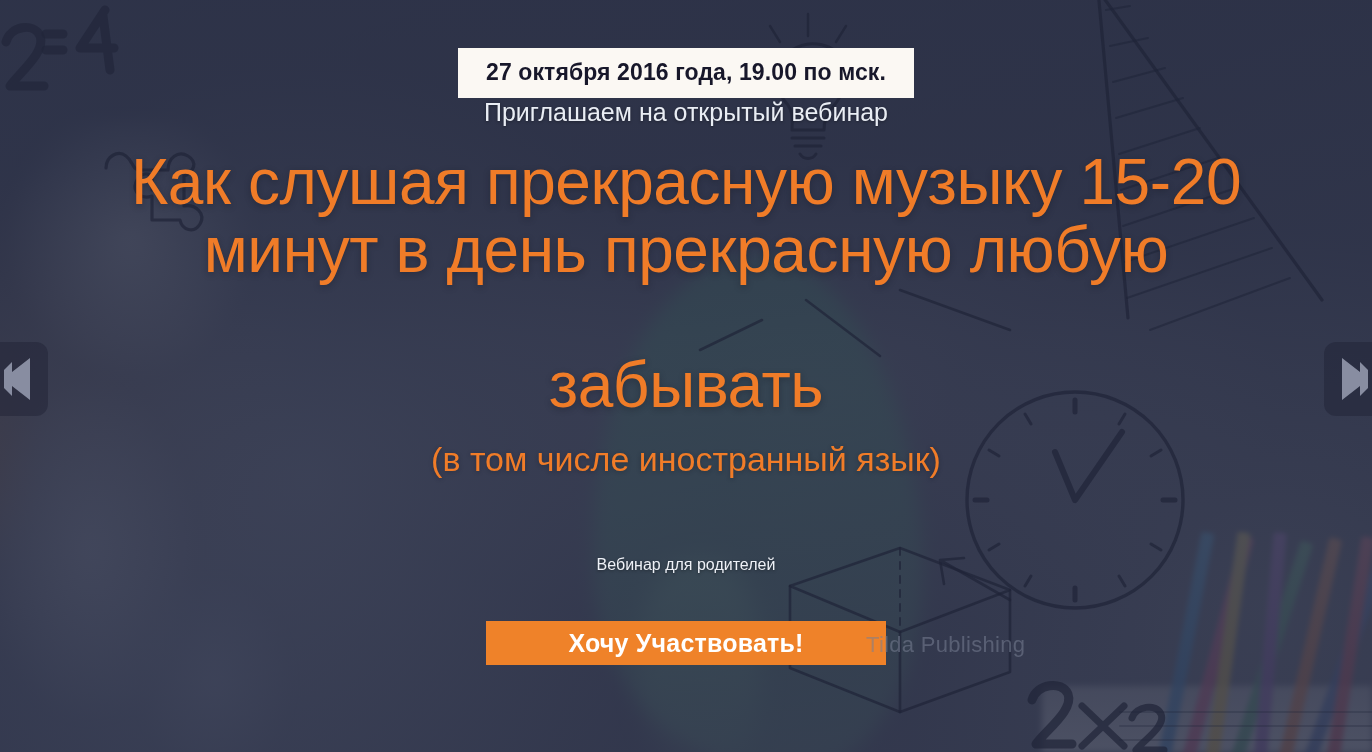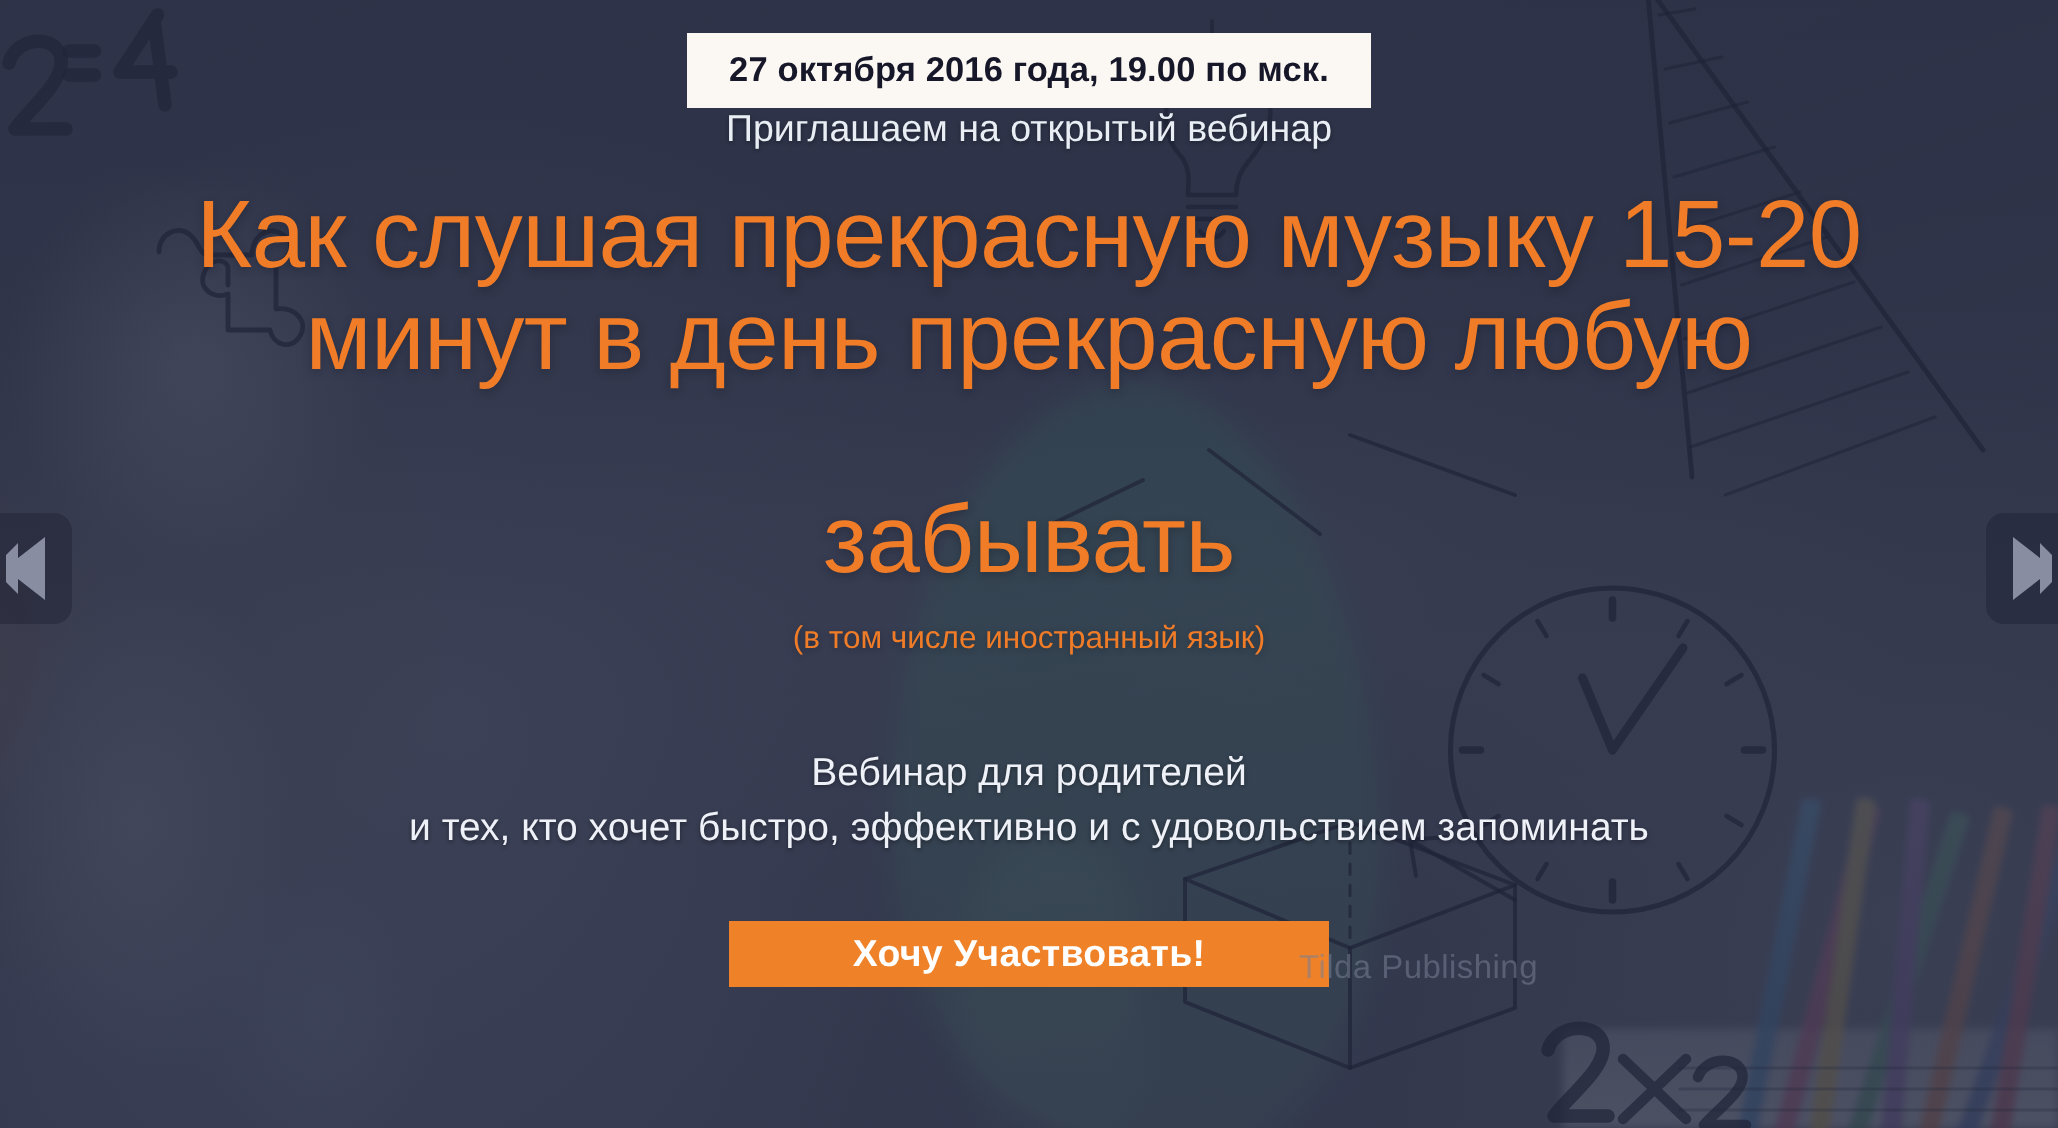--- a/index.html
+++ b/index.html
@@ -131,21 +131,21 @@
 
   
   .content {
     position: relative;
     z-index: 5;
     width: 1372px;
     height: 752px;
     display: flex;
     flex-direction: column;
     align-items: center;
-    padding-top: 22px;
+    padding-top: 48px;
   }
 
   .date-badge {
     background: #fbf8f3;
     color: #17172a;
     font-weight: bold;
     font-size: 23px;
     letter-spacing: .1px;
     padding: 13px 28px 14px 28px;
     line-height: 1;
@@ -167,30 +167,30 @@
     font-size: 64px;
     line-height: 1.06;
     font-weight: 400;
     letter-spacing: -0.4px;
     text-shadow: 0 2px 6px rgba(20,22,35,.35);
   }
 
   .subhead-paren {
     margin-top: 20px;
     color: #f07c28;
-    font-size: 21px;
+    font-size: 34px;
     font-weight: 400;
     text-shadow: 0 1px 4px rgba(20,22,35,.35);
   }
 
   .audience {
-    margin-top: 58px;
+    margin-top: 75px;
     text-align: center;
     color: #eef1f7;
-    font-size: 26px;
+    font-size: 16px;
     line-height: 1.42;
     font-weight: 400;
     text-shadow: 0 1px 3px rgba(0,0,0,.4);
   }
 
   .cta {
     margin-top: 44px;
     background: #ef8229;
     color: #ffffff;
     border: none;
@@ -375,19 +375,18 @@
       <span>Как слушая прекрасную музыку 15-20</span><br>
       <span>минут в день прекрасную любую</span><br>
       <br>
       <span>забывать</span>
     </h1>
 
     <div class="subhead-paren">(в том числе иностранный язык)</div>
 
     <div class="audience">
       <div>Вебинар для родителей</div>
-      <div>и тех, кто хочет быстро, эффективно и с удовольствием запоминать</div>
     </div>
 
     <button class="cta">Хочу Участвовать!</button>
 
   </div>
 </div>
 
 </body></html>

